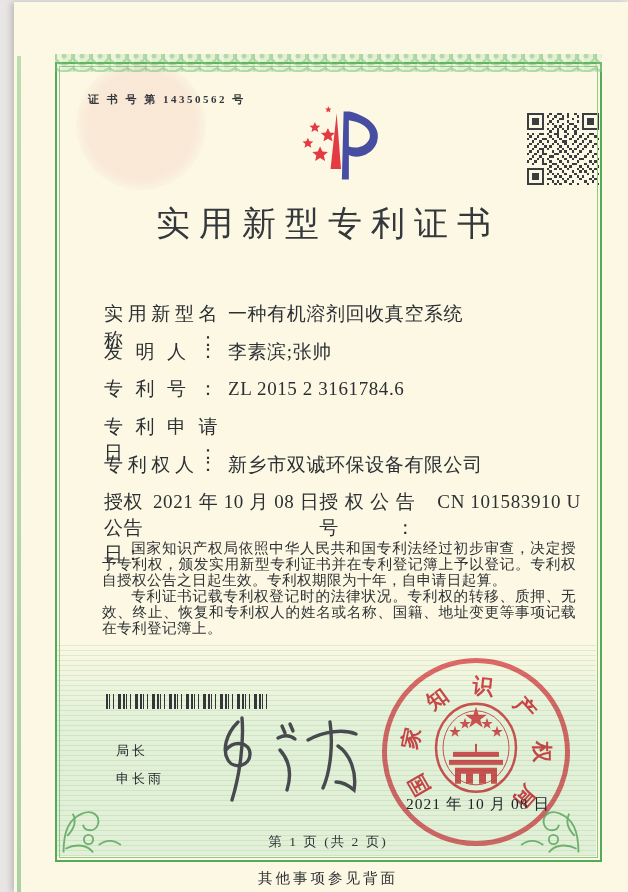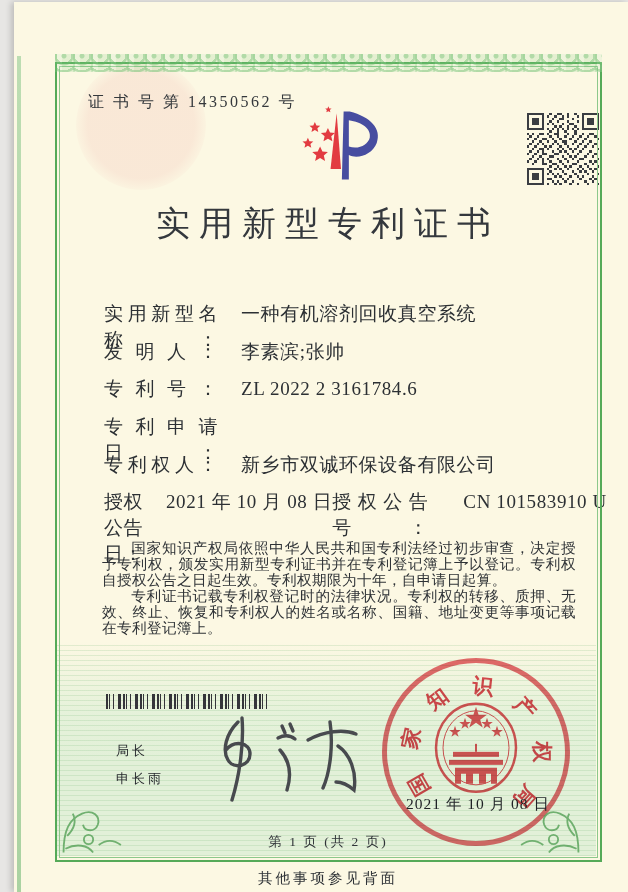--- a/index.html
+++ b/index.html
@@ -23,30 +23,30 @@
        repeating-linear-gradient(90deg, rgba(120,200,122,.45) 0 2px, rgba(205,235,205,.35) 2px 7px, rgba(130,205,132,.25) 7px 18px);
      background-size:18px 18px, 36px 18px;}
   .panel{position:absolute;left:43px;top:640px;width:539px;height:214px;z-index:1;
      background:
        repeating-linear-gradient(0deg, rgba(120,185,120,.20) 0 1px, transparent 1px 5px),
        linear-gradient(180deg, rgba(227,241,217,0) 0, rgba(227,241,217,.9) 70px, #e2f0d8 120px);}
   .flourish{position:absolute;z-index:7;opacity:.85;}
   .flourish.bl{left:44px;top:782px;}
   .flourish.br{right:44px;top:782px;transform:scaleX(-1);}
   
-  .cert-number{position:absolute;left:74px;top:90px;font-size:16px;letter-spacing:2.5px;color:#34383c;z-index:3;}
+  .cert-number{position:absolute;left:74px;top:90px;font-size:11px;letter-spacing:2.5px;color:#34383c;z-index:3;font-weight:bold;}
   .logo{position:absolute;left:266px;top:96px;z-index:3;}
   .qr{position:absolute;left:513px;top:111px;z-index:3;}
   .title{position:absolute;left:0;top:199px;width:628px;text-align:center;font-size:34px;
          letter-spacing:9px;color:#34383d;font-weight:500;z-index:3;}
   
   .fields{position:absolute;left:90px;top:290px;width:472px;z-index:3;font-size:19px;color:#2c3034;}
   .frow{display:flex;align-items:baseline;height:37.7px;padding-top:9px;box-sizing:border-box;}
   .flabel{display:inline-block;width:114px;text-align:justify;text-align-last:justify;letter-spacing:.5px;}
-  .fvalue{margin-left:23px;letter-spacing:.6px;white-space:nowrap;}
+  .fvalue{margin-left:10px;letter-spacing:.6px;white-space:nowrap;}
   .fpair2{margin-left:auto;display:flex;align-items:baseline;gap:12px;}
   .fpair2 .flabel{width:96px;}
   
   .paras{position:absolute;left:88px;top:538px;width:474px;z-index:3;font-size:14.6px;
          line-height:16px;color:#2e3236;text-align:justify;letter-spacing:.4px;}
   .paras p{margin:0;text-indent:2em;}
   
   .barcode{position:absolute;left:92px;top:692px;width:161px;height:15px;z-index:3;
      background:repeating-linear-gradient(90deg,#35353a 0 2px,transparent 2px 3px,#35353a 3px 4px,
         transparent 4px 7px,#35353a 7px 8px,transparent 8px 12px,#35353a 12px 15px,transparent 15px 17px);}
@@ -139,21 +139,21 @@
       <div class="frow">
         <span class="flabel">实用新型名称：</span>
         <span class="fvalue">一种有机溶剂回收真空系统</span>
       </div>
       <div class="frow">
         <span class="flabel">发明人：</span>
         <span class="fvalue">李素滨;张帅</span>
       </div>
       <div class="frow">
         <span class="flabel">专利号：</span>
-        <span class="fvalue">ZL 2022 2 3161784.6</span>
+        <span class="fvalue">ZL 2015 2 3161784.6</span>
       </div>
       <div class="frow">
         <span class="flabel">专利申请日：</span>
       </div>
       <div class="frow">
         <span class="flabel">专利权人：</span>
         <span class="fvalue">新乡市双诚环保设备有限公司</span>
       </div>
       <div class="frow">
         <span class="flabel">授权公告日：</span>

